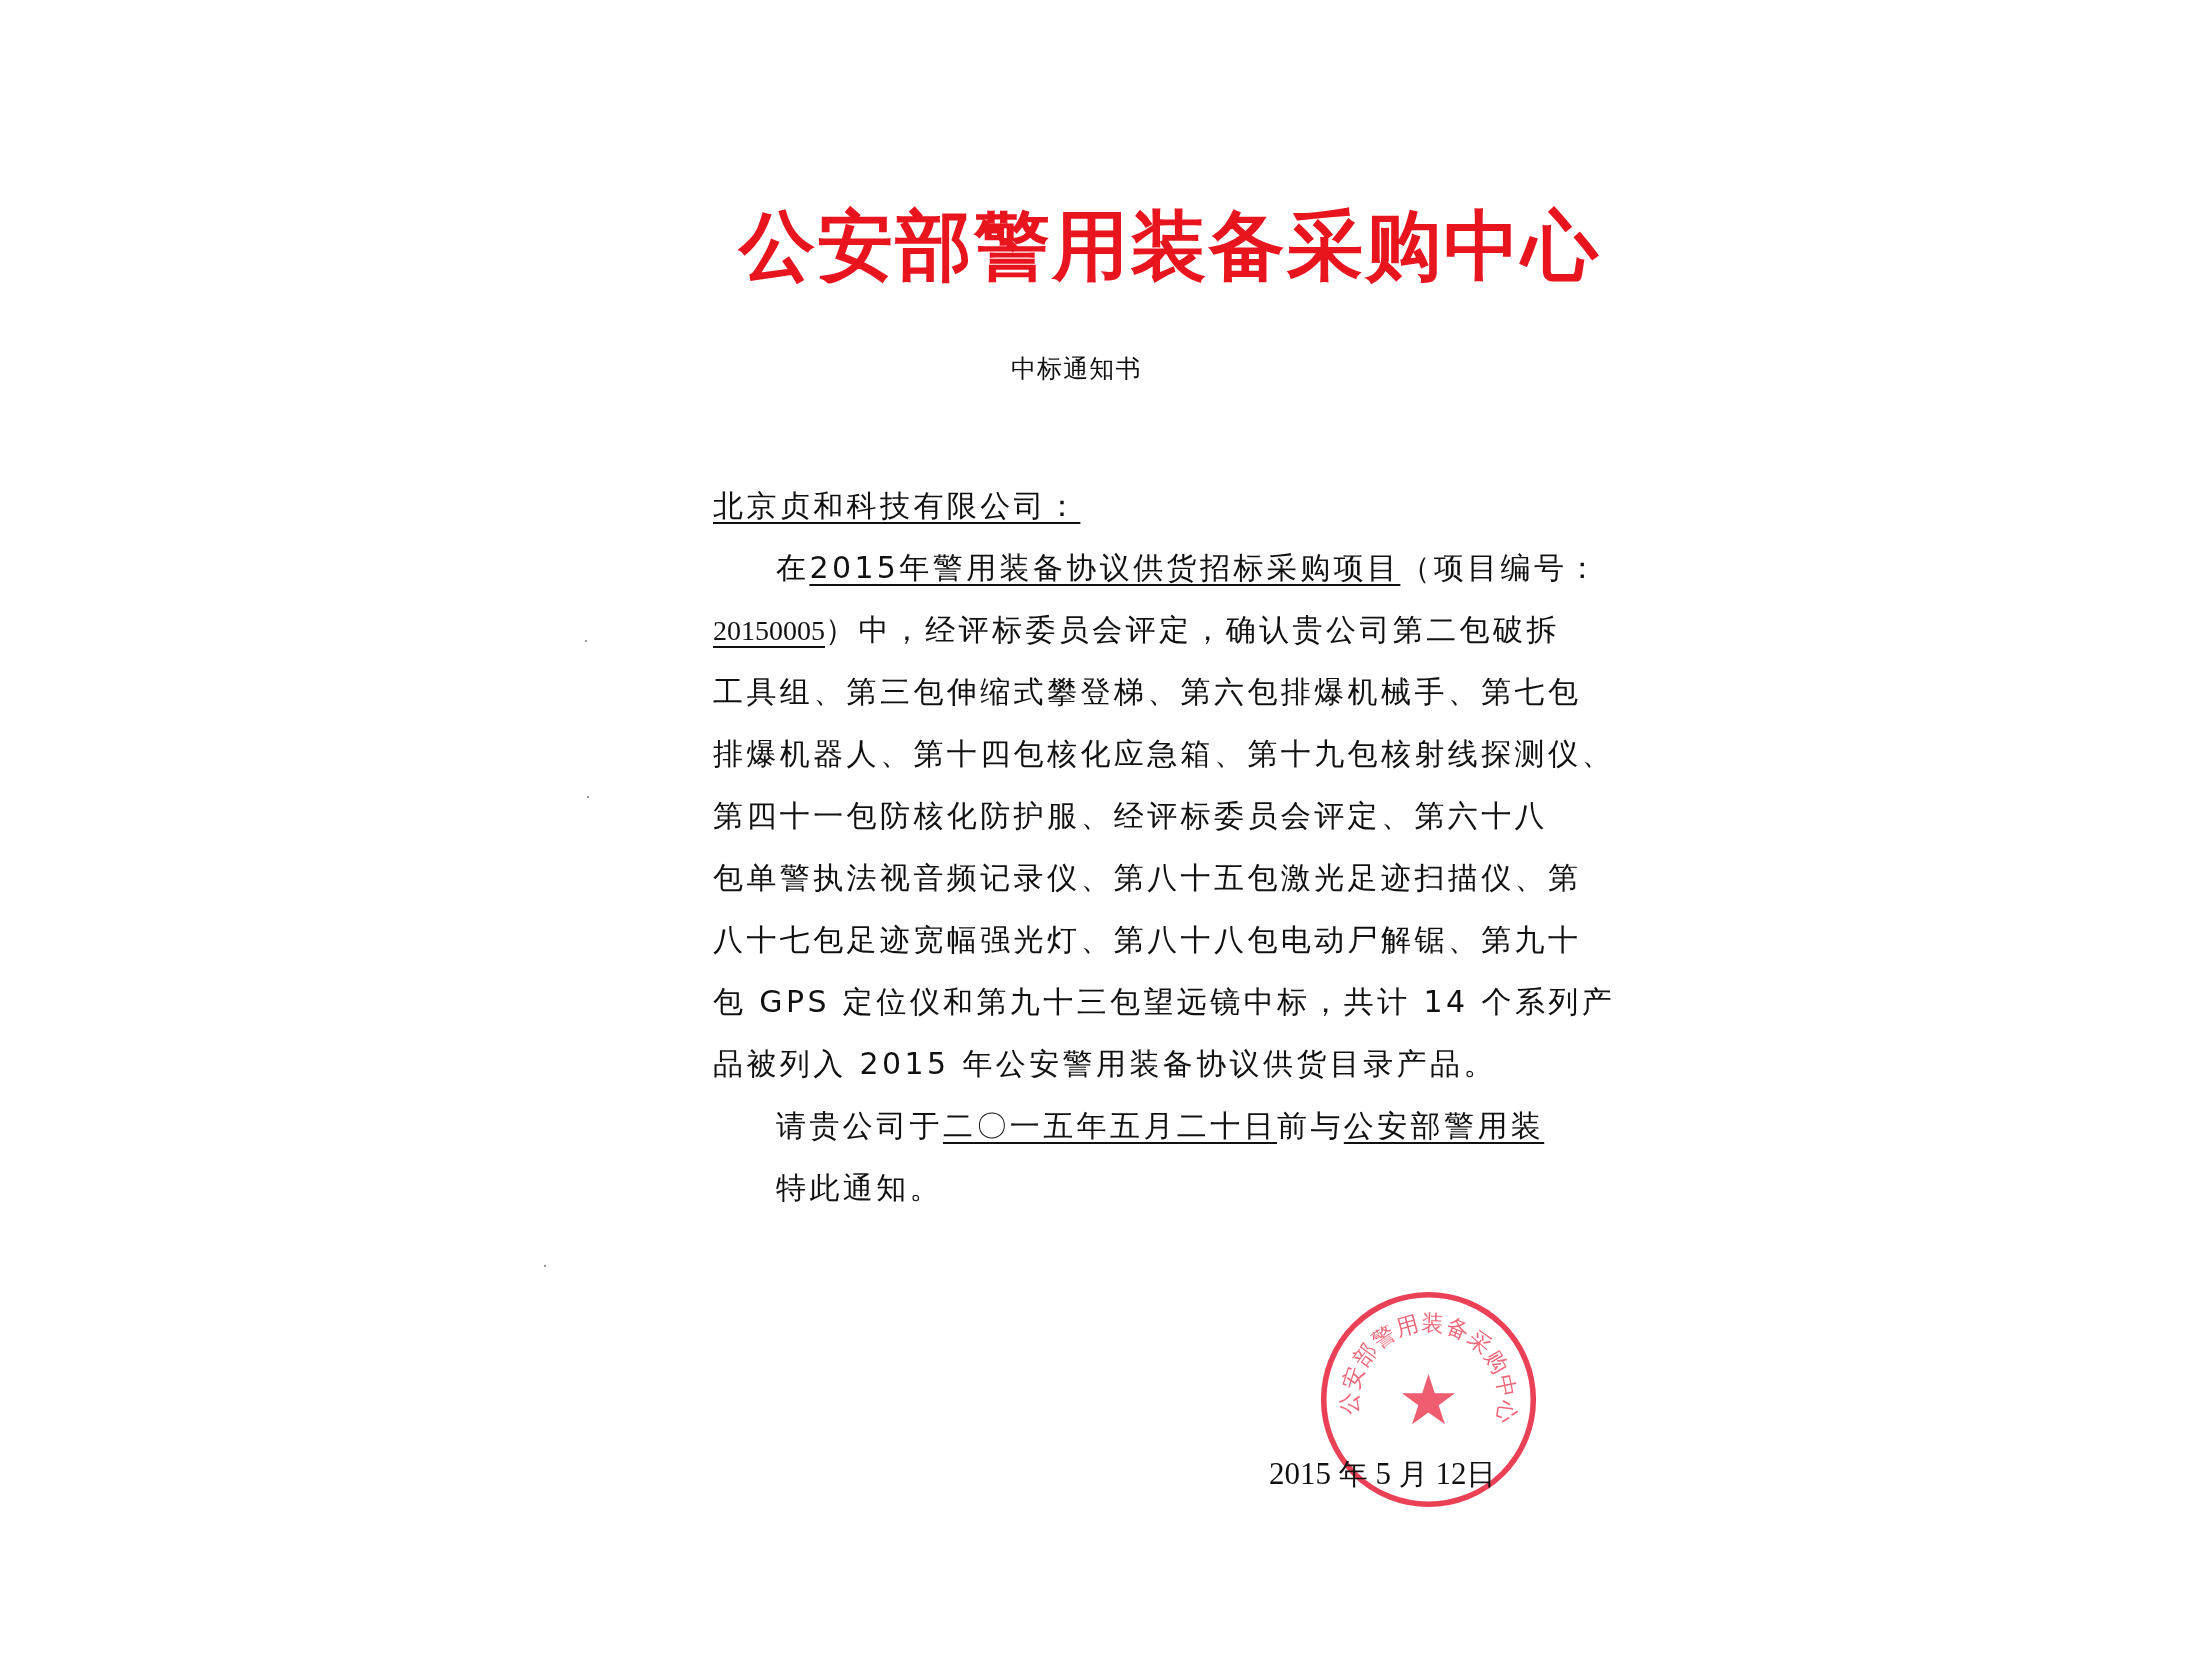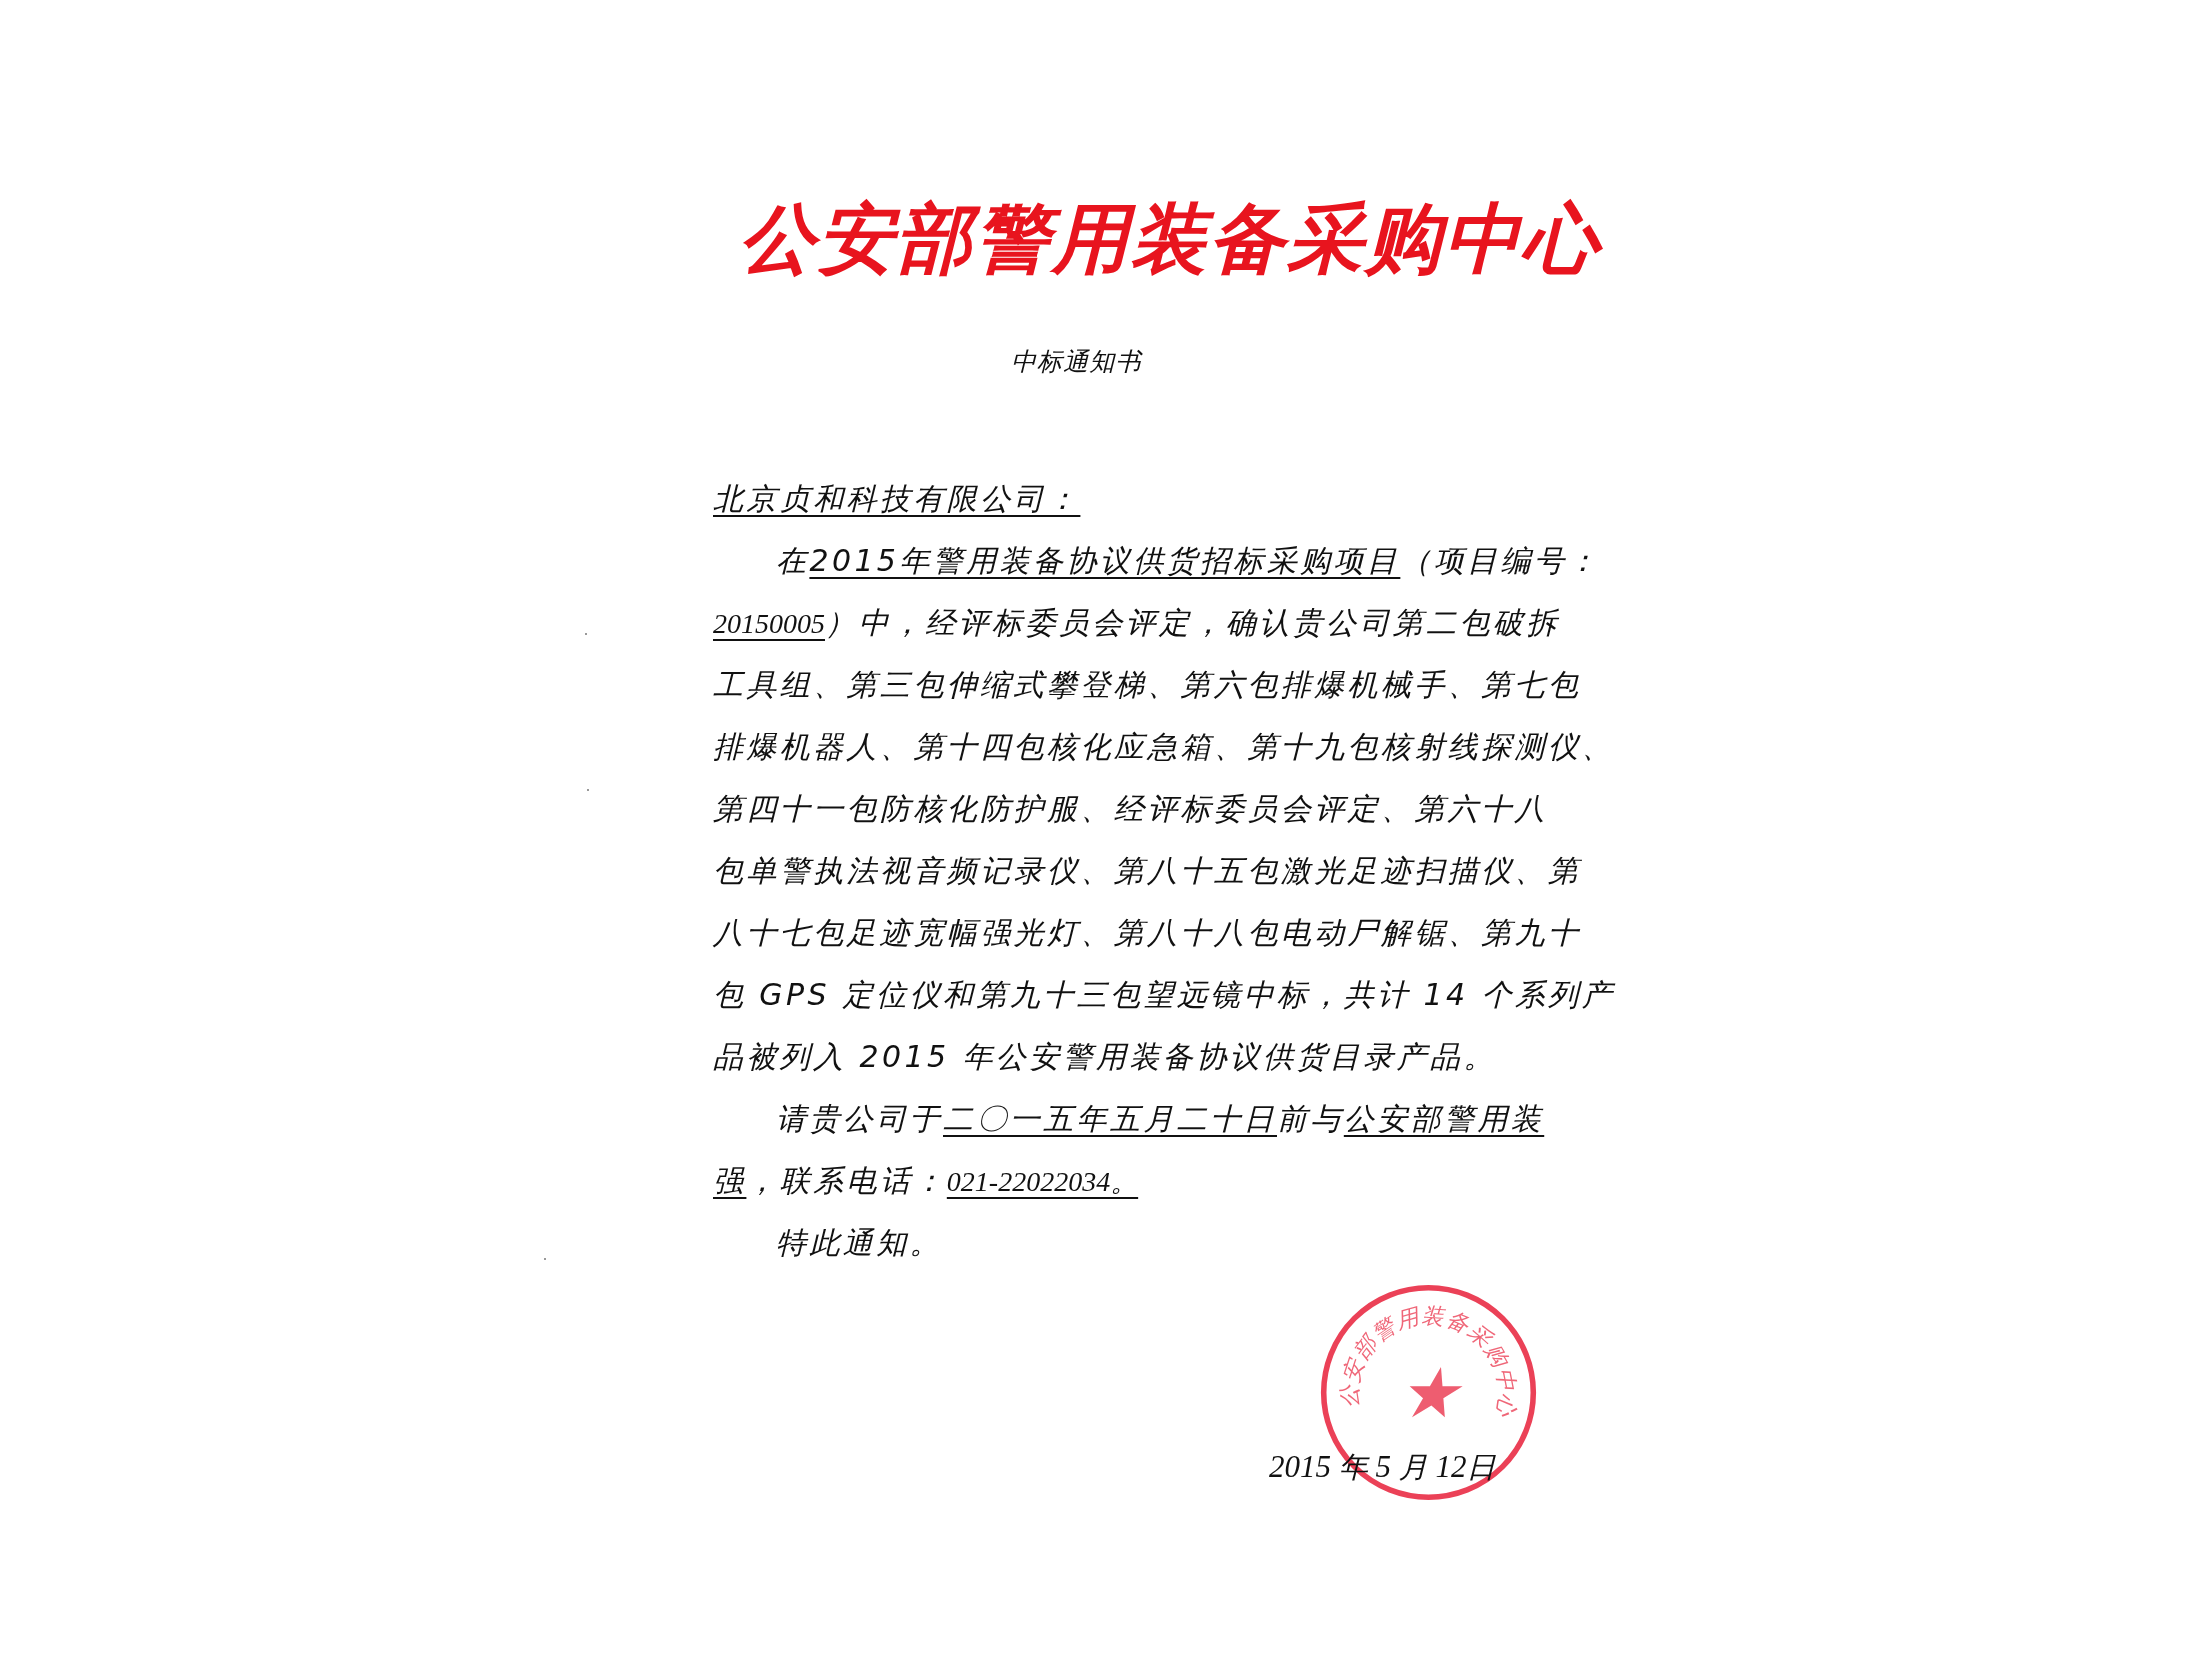--- a/index.html
+++ b/index.html
@@ -1,20 +1,20 @@
 <!DOCTYPE html>
 <html style="font-size:9.2px"><head>
 <meta charset="utf-8">
 <style>
   html, body { margin:0; padding:0; }
   body {
     width:2205px; height:1655px; background:#ffffff; position:relative; overflow:hidden;
     font-family: "DejaVu Serif", "Liberation Serif", serif; color:#111;
   }
-  .page { position:absolute; left:0; top:4px; width:2205px; height:1473px;font-style:italic; }
+  .page { position:absolute; left:0; top:11px; width:2205px; height:1473px; }
   .title {
     position:absolute; left:739px; top:189px; width:813px; height:92px;
     color:#e8141e; font-size:76px; font-weight:bold; letter-spacing:2.3px;
     font-family: "DejaVu Serif", serif; line-height:92px; white-space:nowrap;
   }
   .subtitle {
     position:absolute; left:1011px; top:335px; font-size:25px; line-height:46px;
     font-family: "DejaVu Sans", sans-serif; letter-spacing:1.1px; white-space:nowrap;
   }
   .body {
@@ -61,23 +61,20 @@
     <div class="line">排爆机器人、第十四包核化应急箱、第十九包核射线探测仪、</div>
     <div class="line">第四十一包防核化防护服、经评标委员会评定、第六十八</div>
     <div class="line">包单警执法视音频记录仪、第八十五包激光足迹扫描仪、第</div>
     <div class="line">八十七包足迹宽幅强光灯、第八十八包电动尸解锯、第九十</div>
     <div class="line">包 GPS 定位仪和第九十三包望远镜中标，共计 14 个系列产</div>
     <div class="line">品被列入 2015 年公安警用装备协议供货目录产品。</div>
 
     <div class="line indent">
       <span>请贵公司于</span><span class="u">二〇一五年五月二十日</span><span>前与</span><span class="u">公安部警用装</span>
     </div>
-    <div class="line">
-      <span class="u">强</span><span>，联系电话：</span><span class="u num">021-22022034。</span>
-    </div>
 
     <div class="line indent">特此通知。</div>
   </div>
 
   <svg class="seal" viewBox="0 0 200 200">
     <defs>
       <path id="sealArc" d="M 38 118 A 64 64 0 1 1 162 118"></path>
     </defs>
     <circle cx="100" cy="100" r="94" fill="none" stroke="#e8203a" stroke-width="5"></circle>
     <text font-size="20" fill="#e8203a" font-family="DejaVu Sans, sans-serif" letter-spacing="1" opacity="0.8">

